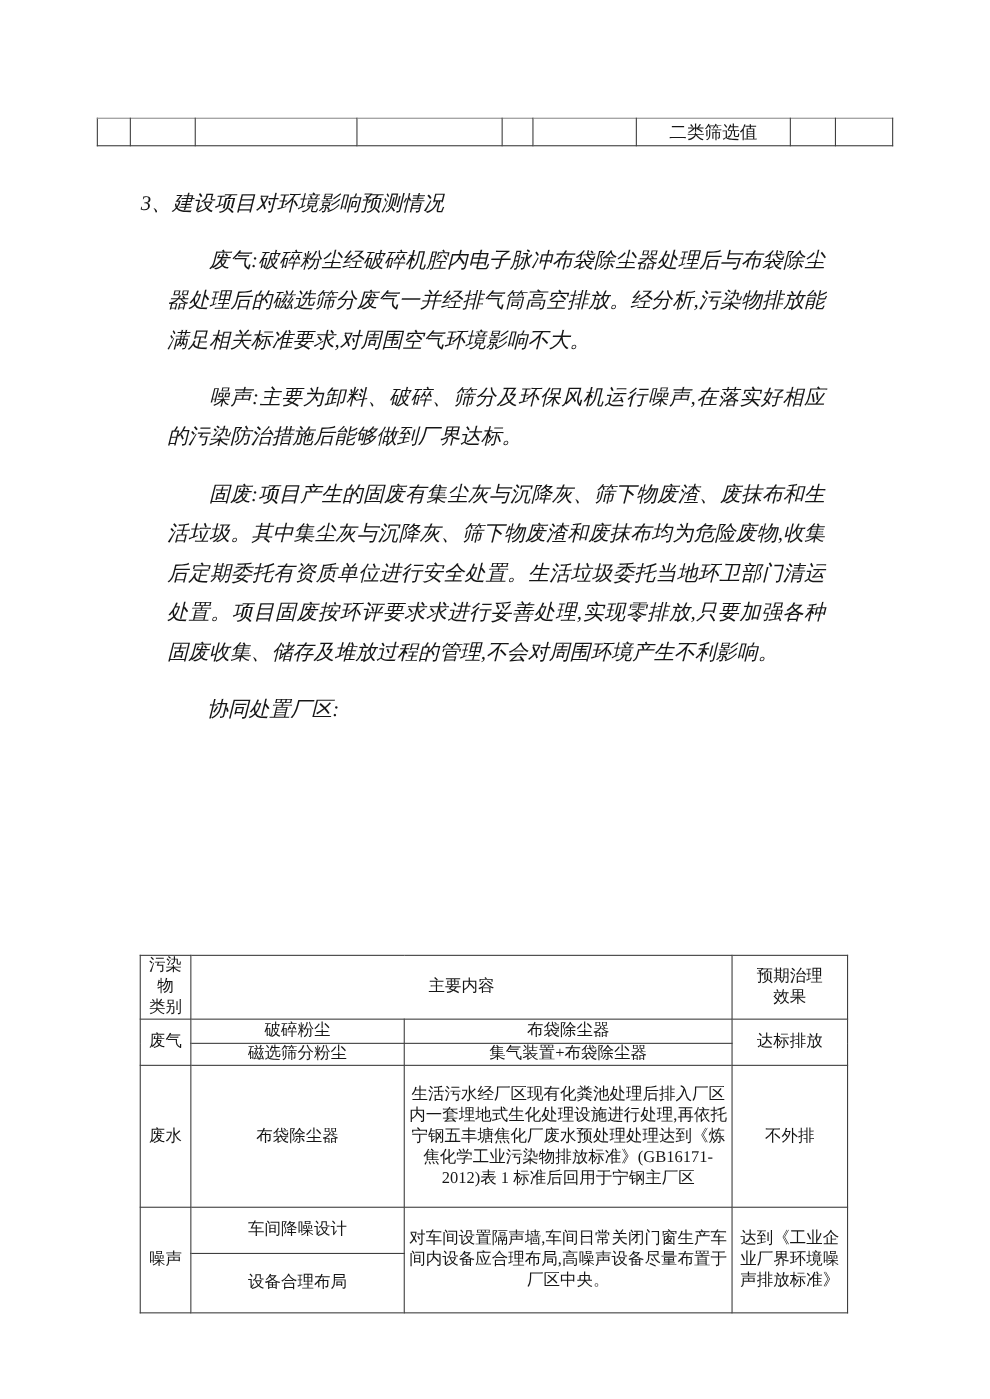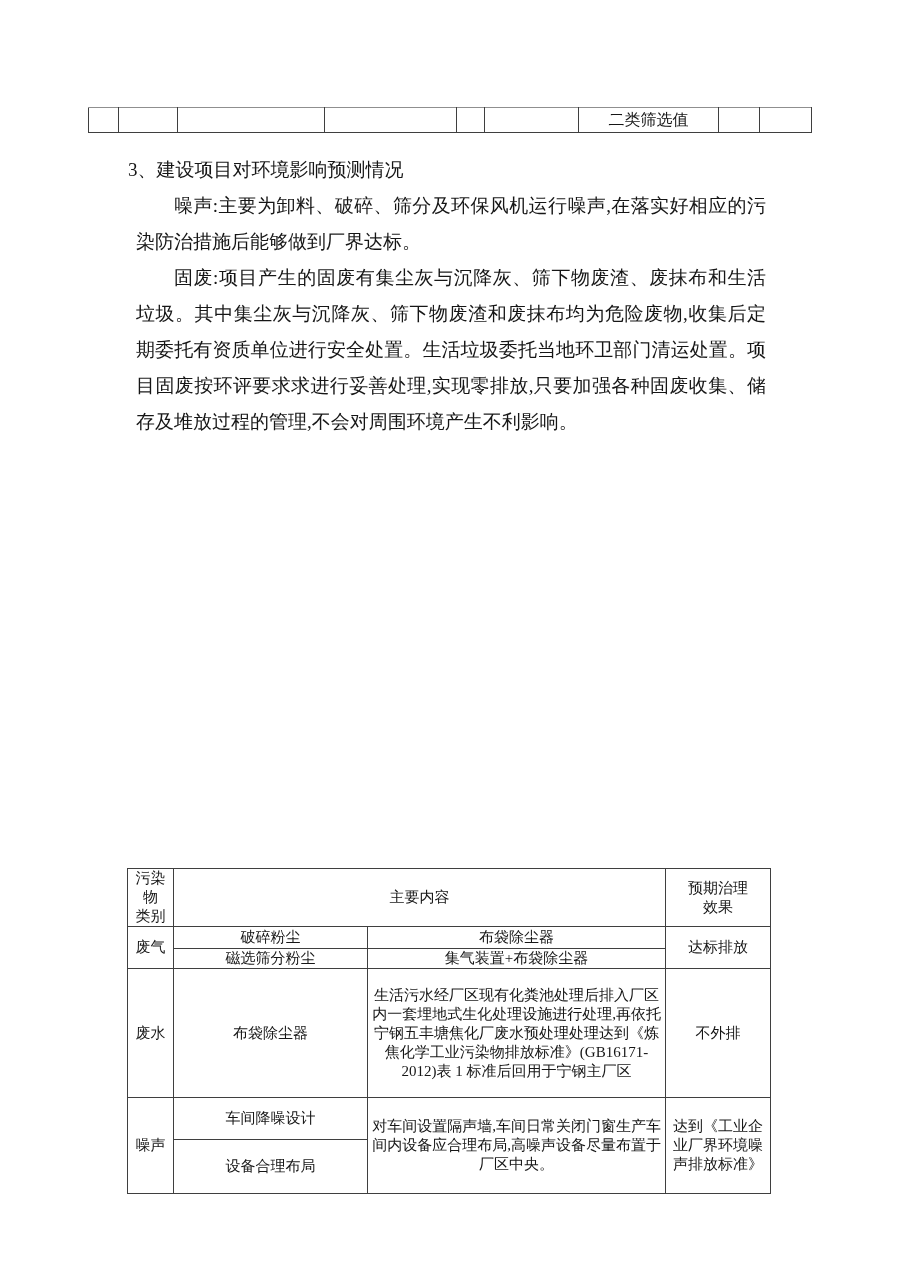--- a/index.html
+++ b/index.html
@@ -32,24 +32,25 @@
     vertical-align: middle;
     padding: 0;
     overflow: hidden;
   }
 
   
   .flow {
     position: absolute; left: 136px; top: 152px; width: 630px;
   }
   .flow p, .flow h3 {
-    margin: 0; padding: 0;
+    margin: 16px; padding: 0;
     font-size: 19px;
     line-height: 36px;
     font-weight: normal;
+    font-style: italic;
   }
   .heading {
     font-weight: bold;
     margin-left: -8px !important;
   }
   .subheading {
     font-weight: bold;
     text-indent: 36px;
   }
   .bodypara {
@@ -114,22 +115,24 @@
       <td></td>
       <td>二类筛选值</td>
       <td></td>
       <td></td>
     </tr>
   </tbody>
     </table>
 
   <div class="flow">
     <h3 class="heading">3、建设项目对环境影响预测情况</h3>
+    <p class="bodypara">废气:破碎粉尘经破碎机腔内电子脉冲布袋除尘器处理后与布袋除尘器处理后的磁选筛分废气一并经排气筒高空排放。经分析,污染物排放能满足相关标准要求,对周围空气环境影响不大。</p>
     <p class="bodypara">噪声:主要为卸料、破碎、筛分及环保风机运行噪声,在落实好相应的污染防治措施后能够做到厂界达标。</p>
     <p class="bodypara">固废:项目产生的固废有集尘灰与沉降灰、筛下物废渣、废抹布和生活垃圾。其中集尘灰与沉降灰、筛下物废渣和废抹布均为危险废物,收集后定期委托有资质单位进行安全处置。生活垃圾委托当地环卫部门清运处置。项目固废按环评要求求进行妥善处理,实现零排放,只要加强各种固废收集、储存及堆放过程的管理,不会对周围环境产生不利影响。</p>
+    <p class="subheading">协同处置厂区:</p>
   </div>
 
   <table class="main-table">
     <colgroup>
       <col style="width:46px">
         <col style="width:194px">
         <col style="width:298px">
         <col style="width:105px">
     </colgroup>
     <tbody>

